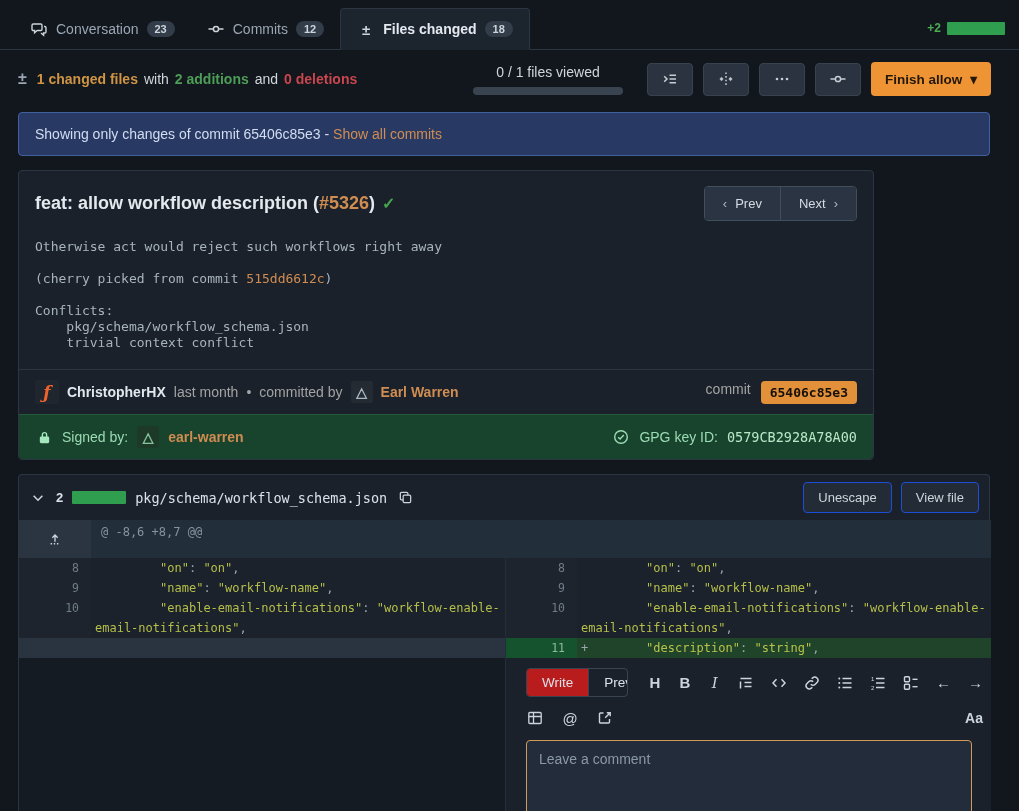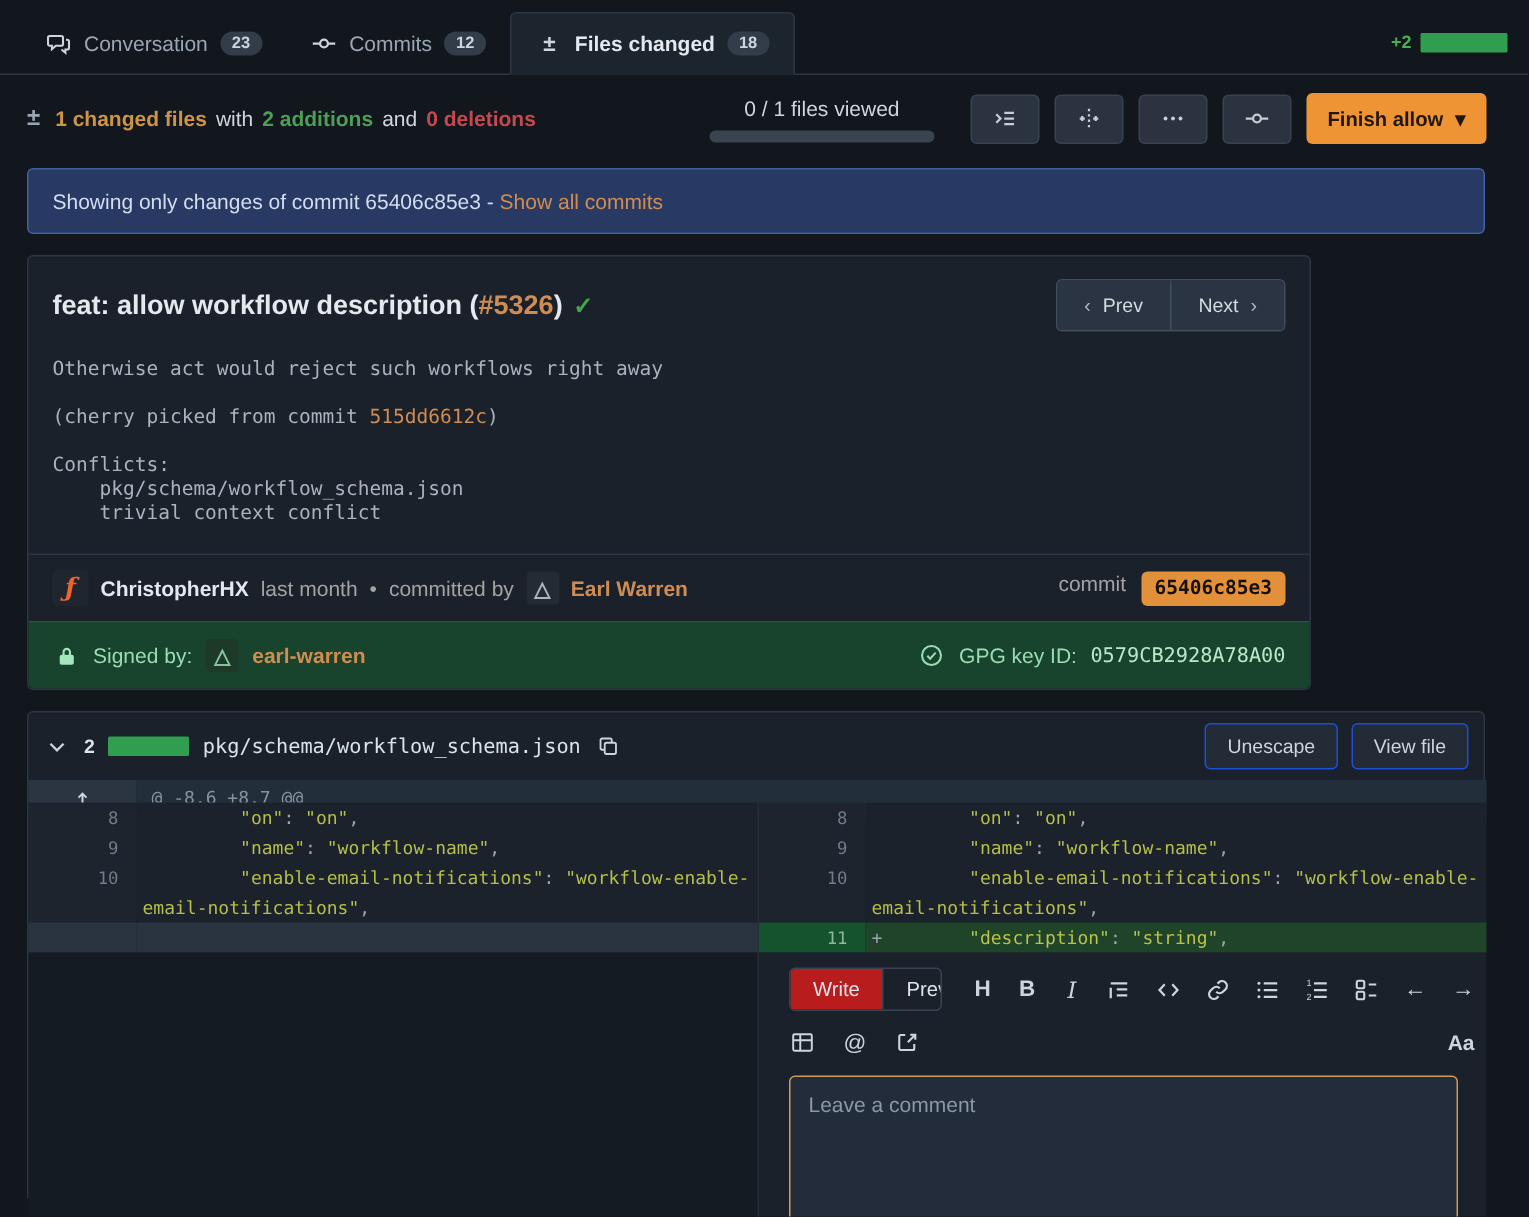--- a/index.html
+++ b/index.html
@@ -72,21 +72,21 @@
   .gpg-key { font-family:"DejaVu Sans Mono", monospace; font-size:13.5px; color:#b9e8c9; }
 
   
   .diffbox { margin:14px 18px 0 18px; width:972px; background:#1a212b; border:1px solid #2c3642; border-radius:4px 4px 0 0; border-bottom:none; }
   .file-head { display:flex; align-items:center; gap:9px; padding:7px 10px; }
   .fh-stat { font-size:13px; font-weight:700; color:#dbe2ea; }
   .fh-bar { width:54px; height:13px; background:#2f9e4f; border-radius:1px; }
   .fh-name { font-family:"DejaVu Sans Mono", monospace; font-size:13.5px; color:#dbe2ea; }
   .fh-spacer { flex:1; }
   .ghost-btn { background:#222b36; border:1px solid #1d4ed8; color:#cdd4db; font-size:13px; border-radius:4px; padding:7px 14px; cursor:pointer; }
-  .hunk-row { display:grid; grid-template-columns:72px 900px; height:15px; font-family:"DejaVu Sans Mono", monospace; font-size:12px; }
+  .hunk-row { display:grid; grid-template-columns:72px 900px; height:38px; font-family:"DejaVu Sans Mono", monospace; font-size:12px; }
   .hunk-gutter { background:#2b3542; display:flex; align-items:center; justify-content:center; color:#cfd6de; cursor:pointer; }
   .hunk-text { background:#232e3b; color:#8793a1; line-height:25px; padding-left:10px; }
   .dr { display:grid; grid-template-columns:72px 414px 72px 414px; }
   .ln { font-family:"DejaVu Sans Mono", monospace; font-size:11.5px; color:#707c88; text-align:right; padding:0 12px 0 0; line-height:20px; background:#1d242e; cursor:pointer; }
   .dc { font-family:"DejaVu Sans Mono", monospace; font-size:12px; line-height:20px; color:#9aa5b0; white-space:pre-wrap; padding:0 4px; background:#1b222c; }
   .str { color:#b6bf49; }
   .rsep { border-left:1px solid #242e39; }
   .ln.ph, .dc.ph { background:#2a3440; }
   .ln.add { background:#14532d; color:#8fb99c; }
   .dc.add { background:#1f4429; }

